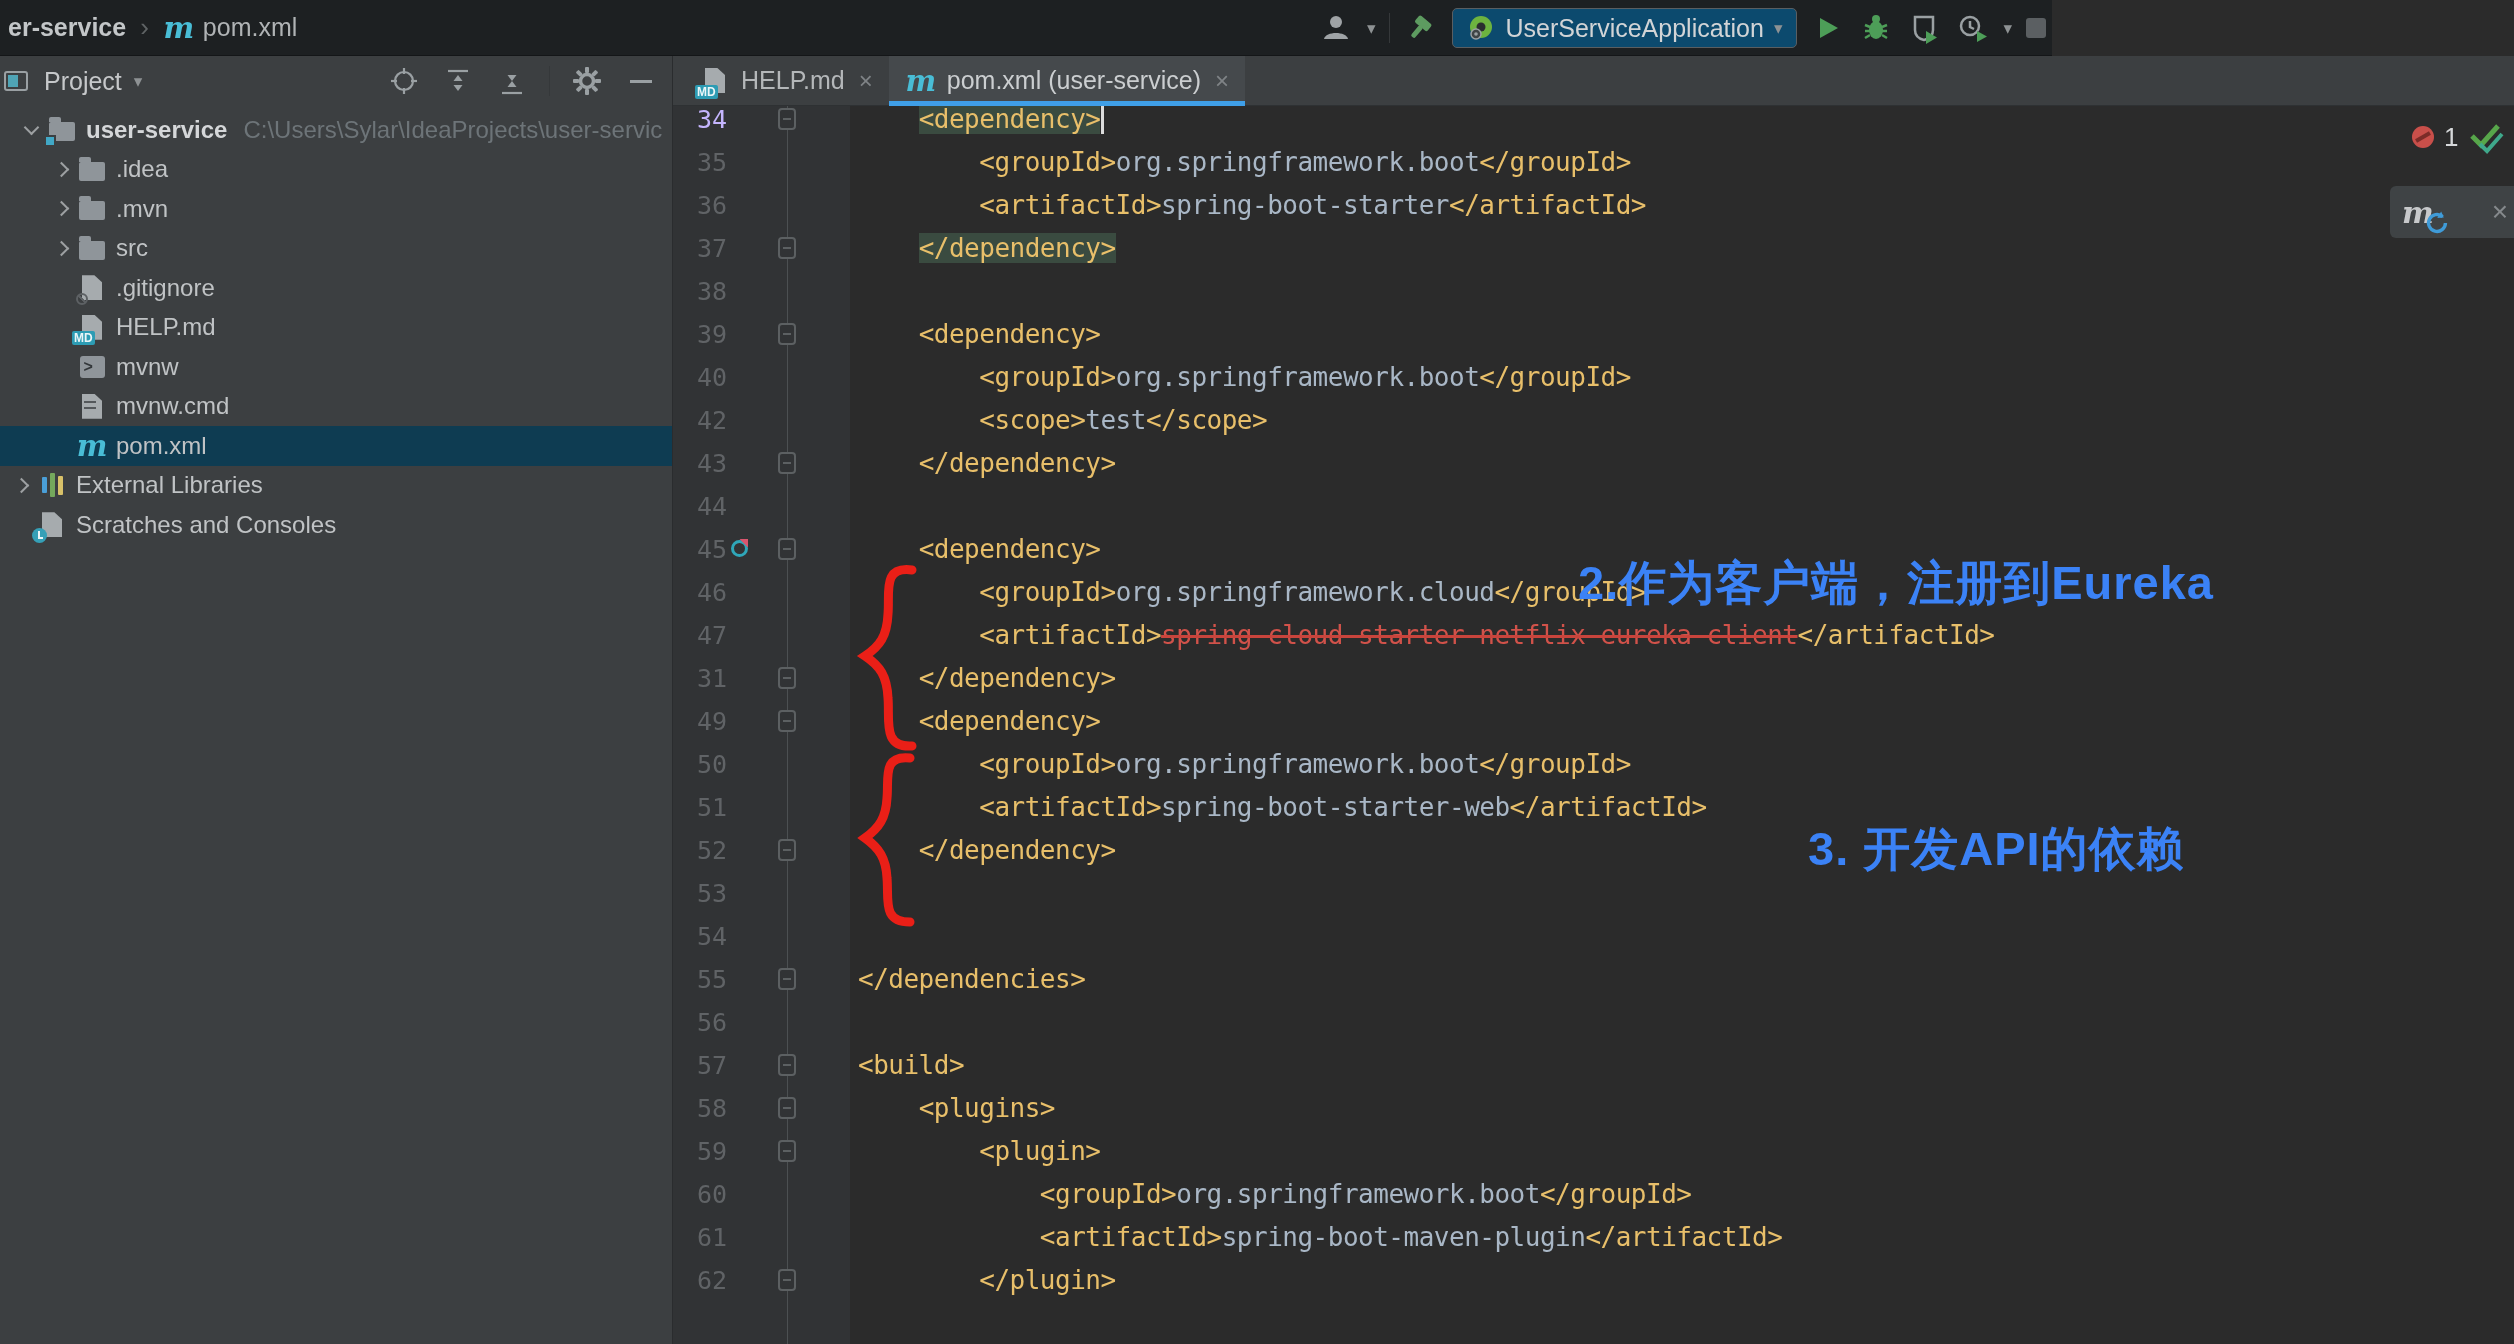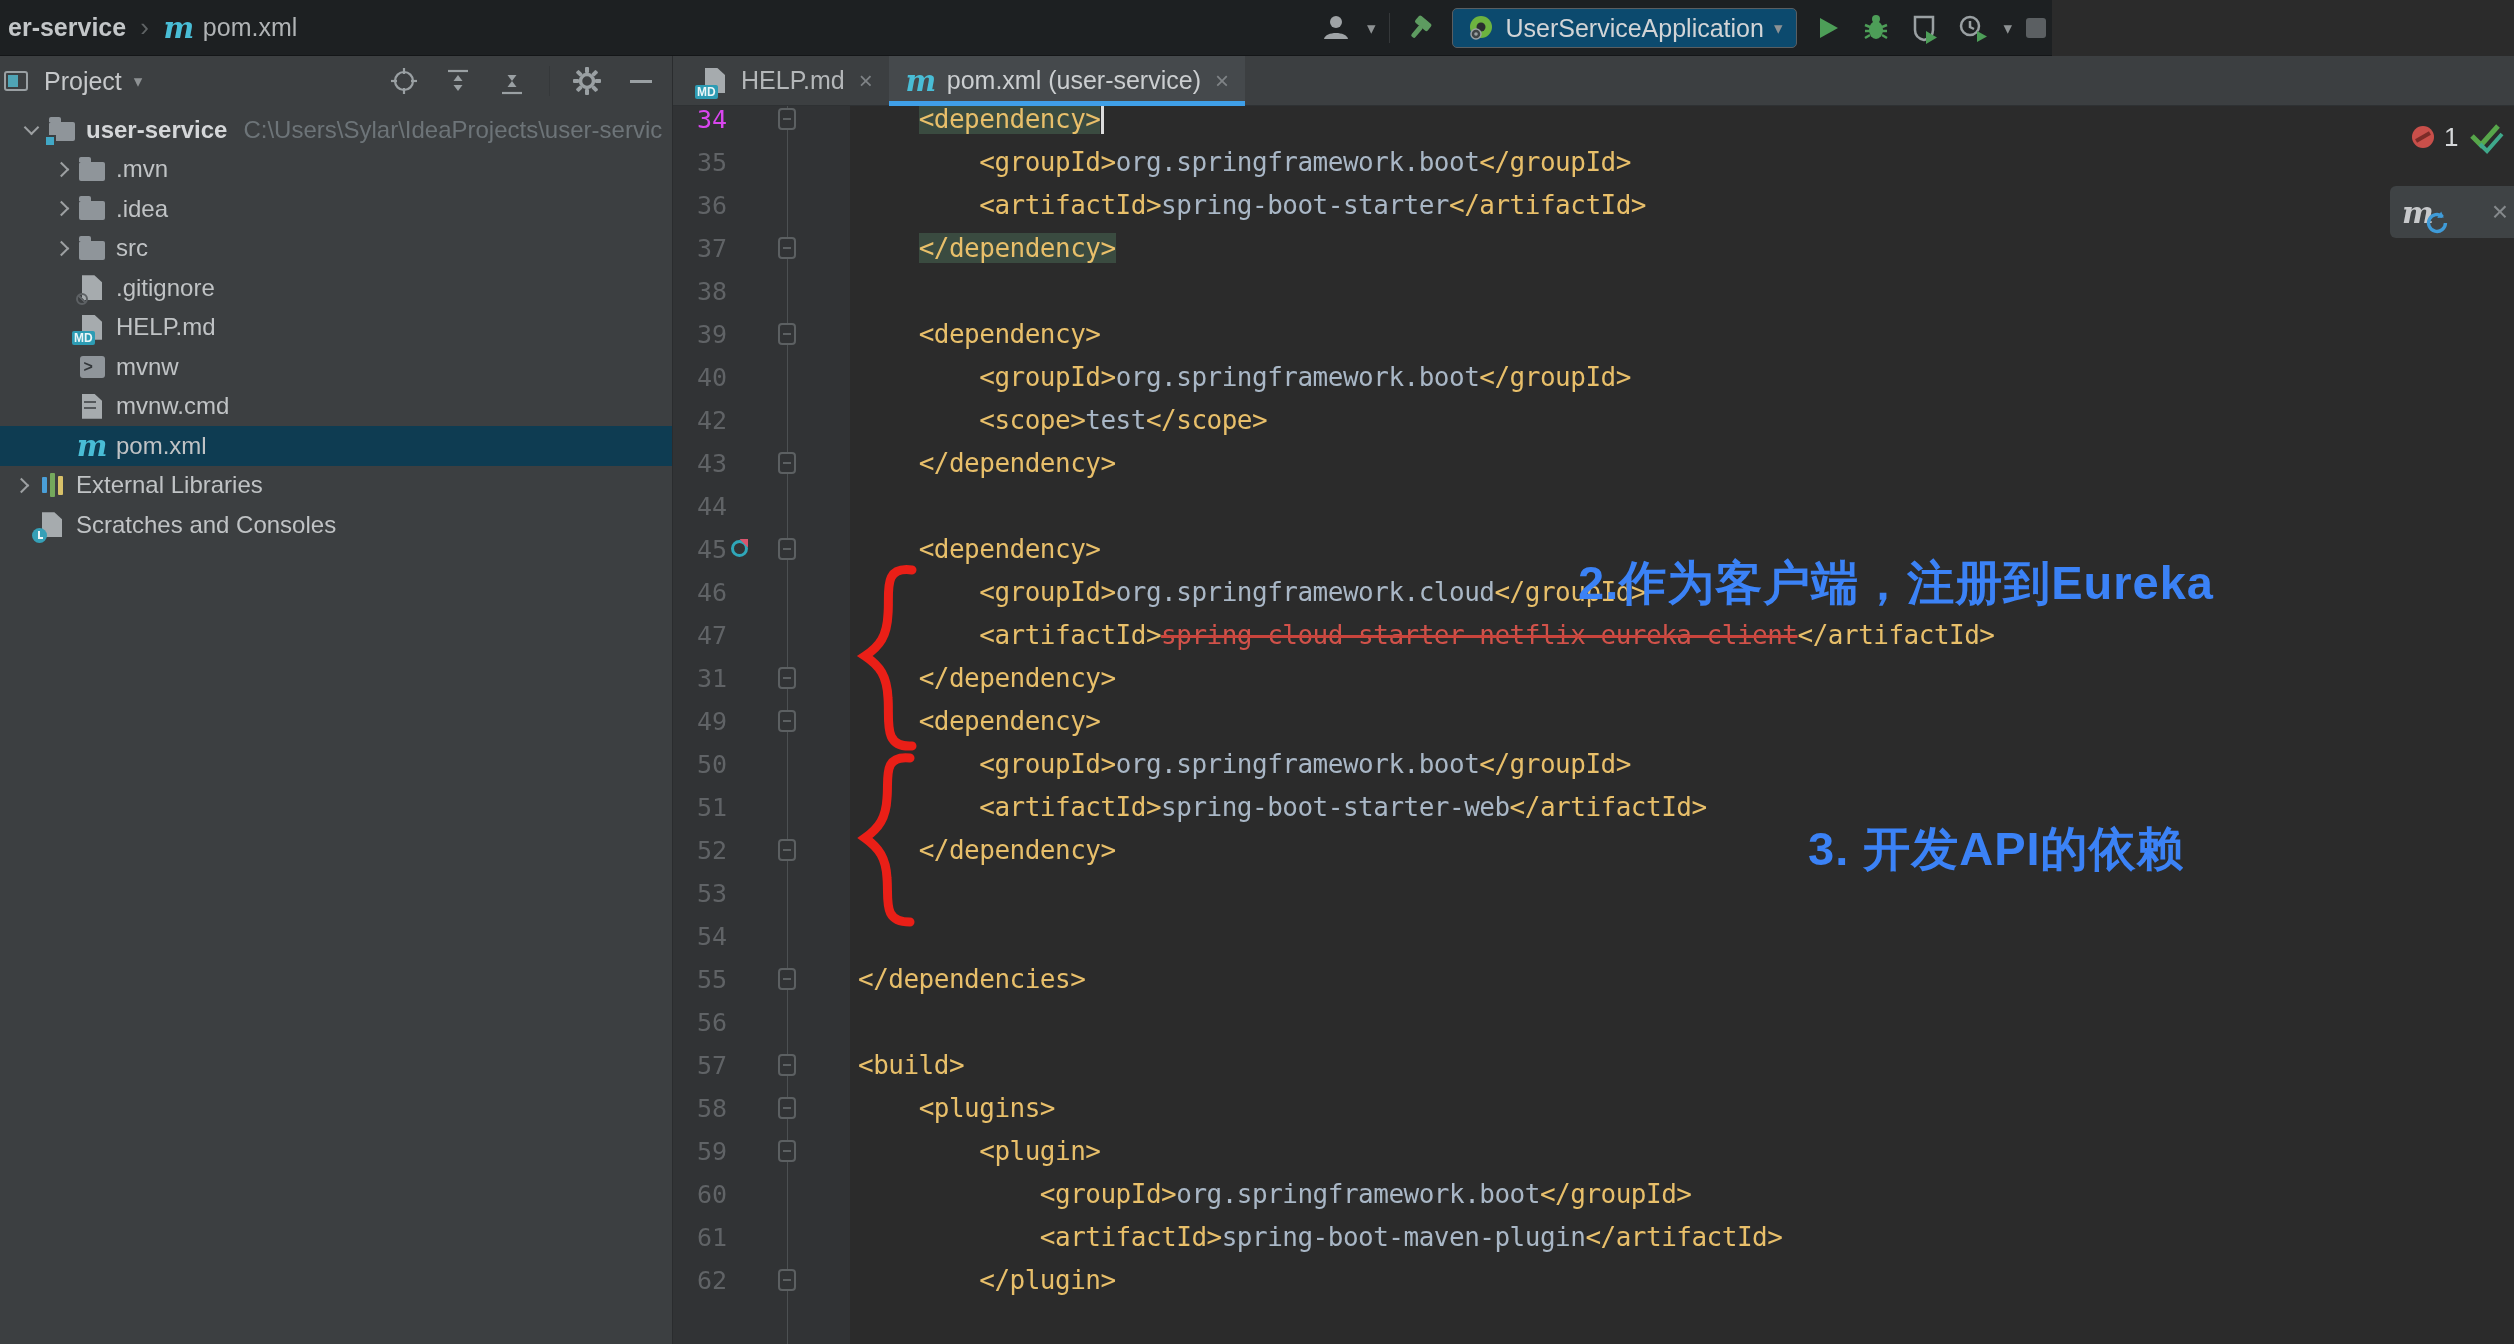--- a/index.html
+++ b/index.html
@@ -75,21 +75,21 @@
   .ovl-clock::after { content:""; position:absolute; left:6px; top:3px; width:3px; height:6px; border-left:2px solid #eaf6f8; border-bottom:2px solid #eaf6f8; }
 
   
   .editor { position:absolute; left:673px; top:106px; right:0; bottom:0; background:#2b2b2b; overflow:hidden; }
   .gutterbg { position:absolute; left:0; top:0; width:177px; height:100%; background:#313335; }
   .foldline { position:absolute; left:114px; top:0; bottom:0; width:1px; background:#4c5052; }
   .lines { position:absolute; left:0; top:-8px; right:0; }
   .cline { position:relative; height:43px; }
   .lnum { position:absolute; left:0; width:54px; text-align:right; font-family:"DejaVu Sans Mono",monospace;
     font-size:25px; line-height:43px; color:#606366; }
-  .lnum.act { color:#d946ef; }
+  .lnum.act { color:#c4b5fd; }
   .foldm { position:absolute; left:105px; top:10px; width:18px; height:22px; border:2px solid #5c6062;
     border-radius:4px; background:#313335; }
   .foldm::after { content:""; position:absolute; left:3px; right:3px; top:8px; height:2px; background:#5c6062; }
   .gicon { position:absolute; left:58px; top:12px; width:17px; height:17px; border:3px solid #2fa7b9; border-radius:50%; }
   .gicon::after { content:""; position:absolute; right:-9px; top:-10px; width:0; height:0;
     border:6px solid transparent; border-bottom-color:#d8566e; transform:rotate(45deg); }
   .ctext { position:absolute; left:185px; white-space:pre; font-family:"DejaVu Sans Mono",monospace;
     font-size:26px; line-height:43px; letter-spacing:-0.5px; }
   .sg-plain { color:#a9b7c6; } .sg-tag { color:#e8bf6a; } .sg-text { color:#a9b7c6; }
   .sg-err { color:#d1524a; text-decoration:line-through; text-decoration-thickness:3px; text-decoration-color:#c9443c; }
@@ -279,30 +279,30 @@
       <span class="tlabel bold">user-service</span>
       <span class="tpath">C:\Users\Sylar\IdeaProjects\user-servic</span>
     </div>
     <div class="trow lv-child">
       <span class="chev-slot">
         <span class="chev right"></span>
       </span>
       <span class="tico">
         <i class="fld"></i>
       </span>
-      <span class="tlabel">.mvn</span>
+      <span class="tlabel">.idea</span>
     </div>
     <div class="trow lv-child">
       <span class="chev-slot">
         <span class="chev right"></span>
       </span>
       <span class="tico">
         <i class="fld"></i>
       </span>
-      <span class="tlabel">.idea</span>
+      <span class="tlabel">.mvn</span>
     </div>
     <div class="trow lv-child">
       <span class="chev-slot">
         <span class="chev right"></span>
       </span>
       <span class="tico">
         <i class="fld"></i>
       </span>
       <span class="tlabel">src</span>
     </div>

